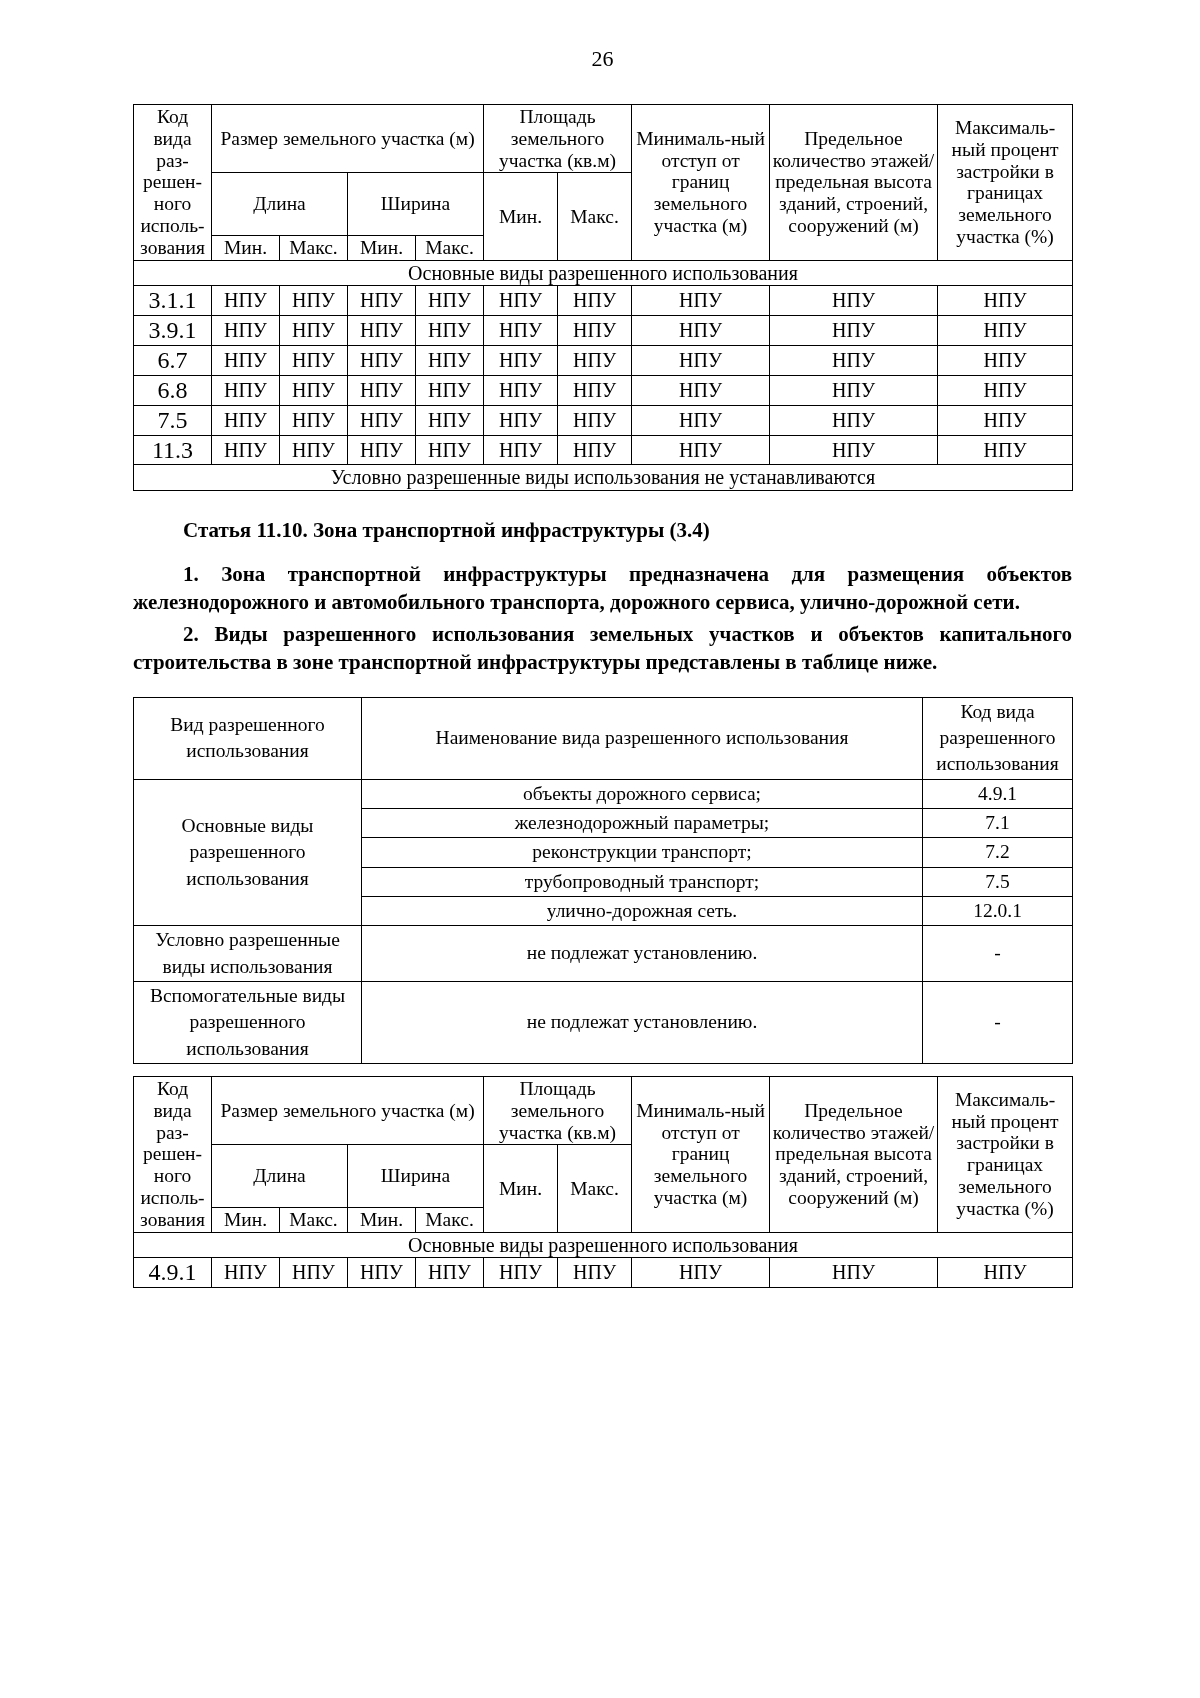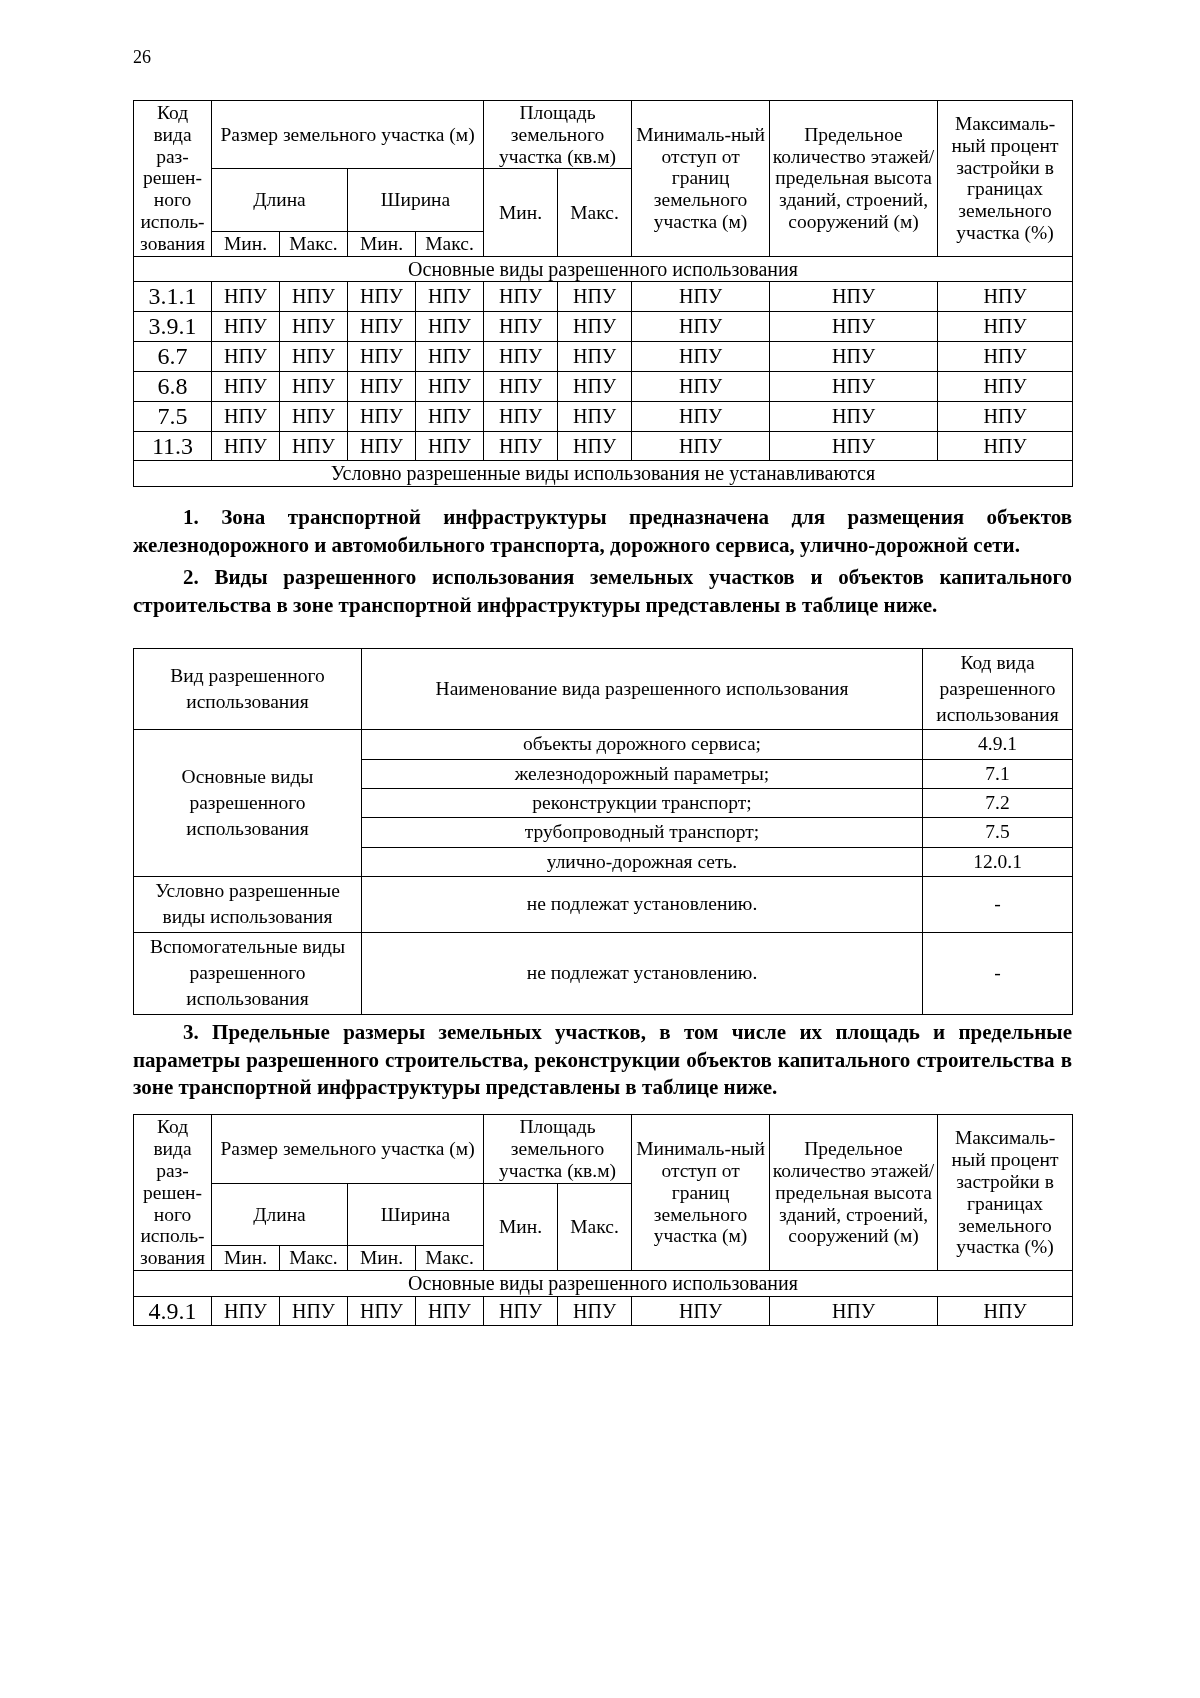--- a/index.html
+++ b/index.html
@@ -15,22 +15,22 @@
     position: relative;
     overflow: hidden;
   }
   .page {
     width: 1200px;
     height: 1698px;
     box-sizing: border-box;
     padding: 48px 128px 0 133px;
   }
   .page-number {
-    text-align: left;
-    font-size: 18px;
+    text-align: center;
+    font-size: 22px;
     line-height: 1;
     margin: 0 0 34px 0;
   }
 
   
   table.doc-table {
     border-collapse: collapse;
     width: 939px;
     table-layout: fixed;
     font-size: 19.5px;
@@ -81,21 +81,21 @@
   }
   p.para {
     font-size: 21px;
     margin: 17px 0 0 0;
     text-align: justify;
     text-indent: 50px;
     line-height: 1.33;
     font-weight: bold;
   }
   p.para.tight { margin-top: 4px; }
-  .tbl-gap-top { margin-top: 28px; }
+  .tbl-gap-top { margin-top: 20px; }
   .tbl-gap-top2 { margin-top: 12px; }
 </style>
 </head>
 <body>
 
 <div class="page">
 
   <div class="page-number">26</div>
 
   <table class="doc-table">
@@ -209,20 +209,21 @@
         <td class="npu-cell">НПУ</td>
         <td class="npu-cell">НПУ</td>
       </tr>
 
       <tr class="span-row">
         <td colspan="10">Условно разрешенные виды использования не устанавливаются</td>
       </tr>
     </tbody>
   </table>
 
+  <h2 class="article-title">Статья 11.10. Зона транспортной инфраструктуры (3.4)</h2>
 
   <p class="para">1. Зона транспортной инфраструктуры предназначена для размещения объектов железнодорожного и автомобильного транспорта, дорожного сервиса, улично-дорожной сети.</p>
   <p class="para tight">2. Виды разрешенного использования земельных участков и объектов капитального строительства в зоне транспортной инфраструктуры представлены в таблице ниже.</p>
 
   <table class="doc-table vid-table tbl-gap-top">
     <colgroup>
       <col class="v-type">
         <col class="v-name">
         <col class="v-code">
     </colgroup>
@@ -262,21 +263,20 @@
       </tr>
 
       <tr>
         <td class="al">Вспомогательные виды разрешенного использования</td>
         <td class="al">не подлежат установлению.</td>
         <td class="ac">-</td>
       </tr>
     </tbody>
   </table>
 
-  <p class="para tight">3. Предельные размеры земельных участков, в том числе их площадь и предельные параметры разрешенного строительства, реконструкции объектов капитального строительства в зоне транспортной инфраструктуры представлены в таблице ниже.</p>
 
   <table class="doc-table tbl-gap-top2">
     <colgroup>
       <col class="c-code">
         <col class="c-sub">
         <col class="c-sub">
         <col class="c-sub">
         <col class="c-sub">
       <col class="c-area">
         <col class="c-area">

